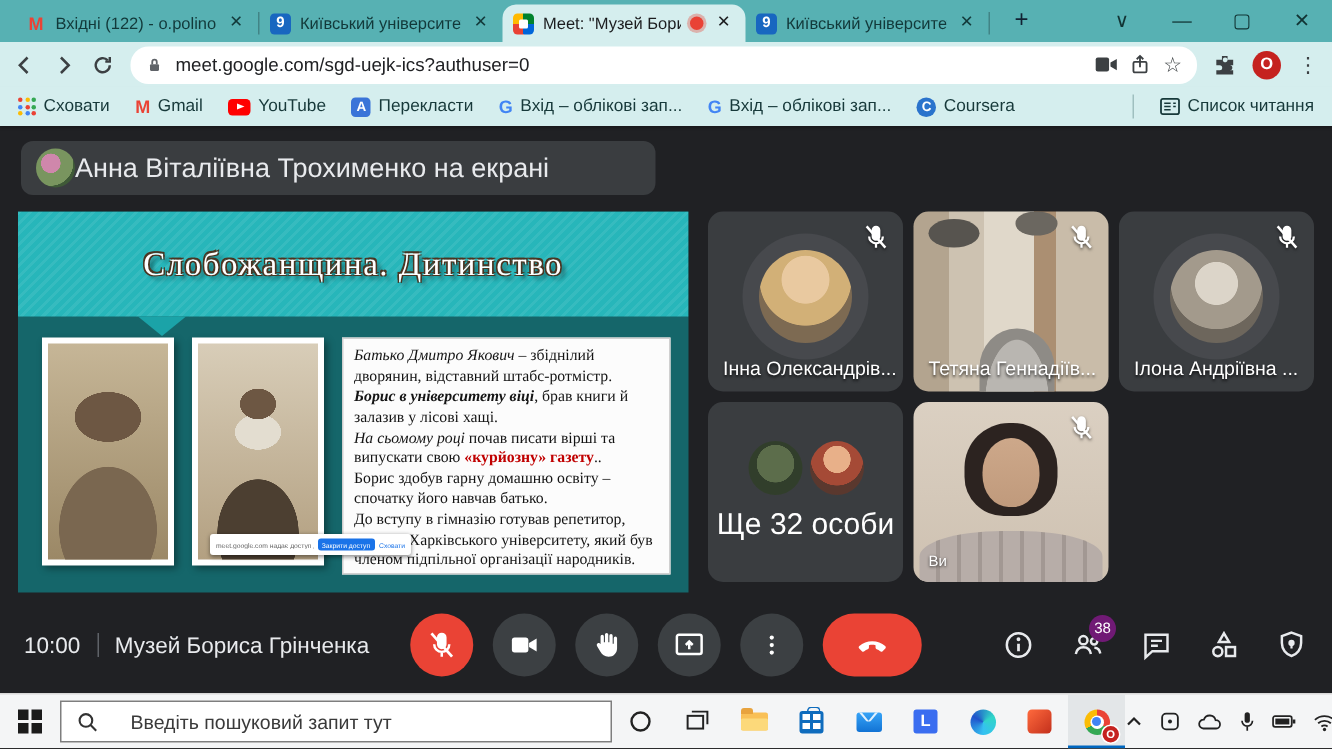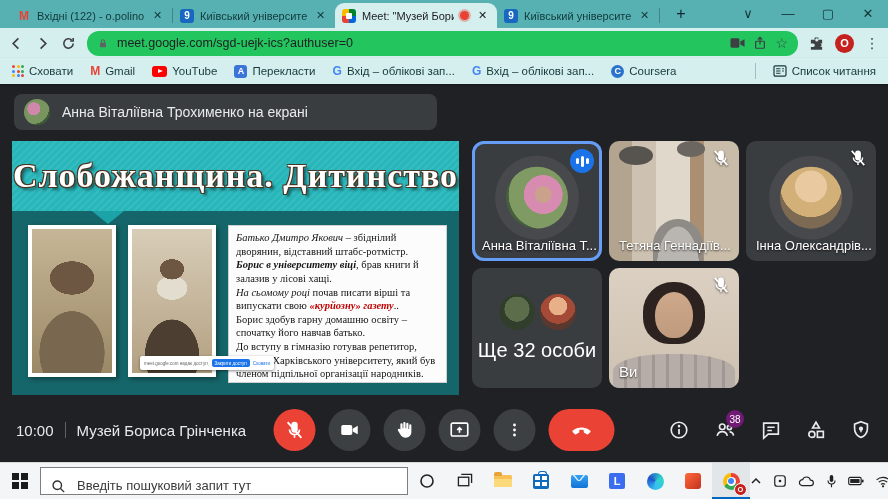--- a/index.html
+++ b/index.html
@@ -19,69 +19,69 @@
   .fav-meet{width:14px;height:14px;border-radius:3px;background:conic-gradient(#00832d 0 90deg,#0066da 90deg 180deg,#e94235 180deg 270deg,#ffba00 270deg);position:relative;}
   .fav-meet::after{content:"";position:absolute;inset:4px;background:#fff;border-radius:1px;}
   .recdot{width:9px;height:9px;border-radius:50%;background:#e94235;box-shadow:0 0 0 2px rgba(233,66,53,.35);flex:none;}
   .newtab{width:26px;height:26px;margin:0 4px 1px 8px;display:flex;align-items:center;justify-content:center;font-size:16px;color:#123;}
   .wc{margin-left:auto;display:flex;align-items:center;height:100%;}
   .wc span{width:40px;text-align:center;font-size:13px;color:#133;height:100%;line-height:28px;}
 
   
   .toolbar{height:30px;background:#d5eeee;display:flex;align-items:center;padding:0 9px;gap:11px;}
   .navico{flex:none;}
-  .urlbar{flex:1;height:25px;background:#22c55e;border-radius:12px;display:flex;align-items:center;padding:0 10px;gap:8px;}
+  .urlbar{flex:1;height:25px;background:#ffffff;border-radius:12px;display:flex;align-items:center;padding:0 10px;gap:8px;}
   .urltext{flex:1;font-size:12.5px;color:#202124;white-space:nowrap;overflow:hidden;}
   .avatar-chip{width:19px;height:19px;border-radius:50%;background:#c5221f;color:#fff;font-size:11px;font-weight:bold;display:flex;align-items:center;justify-content:center;}
   .dots3{font-size:14px;color:#3c4043;}
 
   
   .bookmarks{height:26px;background:#d5eeee;display:flex;align-items:center;padding:0 12px;gap:17px;font-size:11.5px;color:#17393a;box-shadow:0 1px 2px rgba(0,0,0,.3);position:relative;z-index:2;}
   .bm{display:flex;align-items:center;gap:5px;white-space:nowrap;}
   .appsgrid{display:grid;grid-template-columns:repeat(3,3px);grid-template-rows:repeat(3,3px);gap:1.5px;}
   .appsgrid i{border-radius:50%;}
   .yt{width:15px;height:11px;background:#f00;border-radius:3px;position:relative;}
   .yt::after{content:"";position:absolute;left:5.5px;top:3px;border-left:5px solid #fff;border-top:2.7px solid transparent;border-bottom:2.7px solid transparent;}
   .sq-blue{width:13px;height:13px;border-radius:3px;background:#3a74d8;color:#fff;font-size:9px;font-weight:bold;display:flex;align-items:center;justify-content:center;}
   .g-letter{color:#4285f4;font-weight:bold;font-size:12px;}
   .coursera{width:13px;height:13px;border-radius:50%;background:#2a73cc;color:#fff;font-size:9px;font-weight:bold;display:flex;align-items:center;justify-content:center;}
   .bmdiv{width:1px;height:16px;background:#9fbfbf;margin-left:auto;}
 
   
   .meet{height:378px;background:#202124;position:relative;}
-  .banner{position:absolute;left:14px;top:10px;width:423px;height:36px;background:#3a3d40;border-radius:8px;display:flex;align-items:center;gap:12px;padding:0 10px;box-sizing:border-box;color:#e8eaed;font-size:14px;}
+  .banner{position:absolute;left:14px;top:10px;width:423px;height:36px;background:#3a3d40;border-radius:8px;display:flex;align-items:center;padding:0 10px;box-sizing:border-box;color:#e8eaed;font-size:18px;}
   .banner-avatar{width:26px;height:26px;border-radius:50%;background:radial-gradient(circle at 38% 38%,#cf87ab 0 28%,#79955f 29% 65%,#3f5a37 66%);flex:none;}
 
   .stage{position:absolute;left:12px;top:57px;right:12px;height:254px;display:flex;gap:13px;}
 
   
   .slide{width:447px;flex:none;position:relative;background:#15666a;overflow:hidden;}
   .slide-head{height:70px;background:#27b6ba;background-image:repeating-linear-gradient(135deg,rgba(255,255,255,.07) 0 2px,transparent 2px 5px);display:flex;align-items:center;justify-content:center;position:relative;}
-  .slide-title{font-family:"Liberation Serif",serif;font-weight:bold;font-size:34px;color:#fff;letter-spacing:1px;text-shadow:1px 1px 0 #4a3522,-1px -1px 0 #4a3522,1px -1px 0 #4a3522,-1px 1px 0 #4a3522,3px 3px 3px rgba(0,0,0,.5);}
+  .slide-title{font-family:"Liberation Serif",serif;font-weight:normal;font-size:22px;color:#fff;letter-spacing:1px;text-shadow:1px 1px 0 #4a3522,-1px -1px 0 #4a3522,1px -1px 0 #4a3522,-1px 1px 0 #4a3522,3px 3px 3px rgba(0,0,0,.5);}
   .notch{position:absolute;top:70px;left:80px;width:0;height:0;border-left:16px solid transparent;border-right:16px solid transparent;border-top:13px solid #1ba3a8;z-index:3;}
   .slide-body{position:absolute;top:70px;left:0;right:0;bottom:0;display:flex;padding:14px 12px 12px 16px;box-sizing:border-box;}
   .photo{width:80px;height:144px;background:#fff;padding:4px;margin-right:12px;flex:none;box-shadow:2px 2px 5px rgba(0,0,0,.4);}
   .photo .pic{width:100%;height:100%;}
   .pic-woman{background:radial-gradient(ellipse 24px 18px at 50% 34%,#6d5743 0 92%,transparent 93%),radial-gradient(ellipse 36px 46px at 50% 86%,#7a6750 0 90%,transparent 91%),linear-gradient(#c6b697,#9b8866);}
   .pic-man{background:radial-gradient(ellipse 13px 11px at 50% 28%,#6d5743 0 92%,transparent 93%),radial-gradient(ellipse 17px 13px at 50% 41%,#e3ddd0 0 90%,transparent 91%),radial-gradient(ellipse 30px 40px at 50% 88%,#4c3f31 0 90%,transparent 91%),linear-gradient(#d8cdb8,#b3a081);}
   .textpanel{flex:1;background:#fcfcfc;border:1px solid #d0d0d0;padding:5px 7px;font-family:"Liberation Serif",serif;font-size:10.5px;line-height:1.3;color:#141414;white-space:pre-wrap;overflow:hidden;}
   .textpanel .i{font-style:italic;}
   .textpanel .bi{font-weight:bold;font-style:italic;}
-  .textpanel .redbi{color:#c00000;font-weight:bold;font-style:italic;}
+  .textpanel .redbi{color:#c00000;font-weight:bold;}
   .sharebar{position:absolute;left:128px;top:215px;width:134px;height:14px;background:#fff;border-radius:2px;box-shadow:0 1px 3px rgba(0,0,0,.45);display:flex;align-items:center;gap:3px;padding:0 4px;box-sizing:border-box;z-index:4;}
   .sharebar .msg{font-size:4.5px;color:#666;white-space:nowrap;overflow:hidden;flex:1;}
   .sharebar .btn{background:#1a73e8;color:#fff;font-size:4.5px;border-radius:2px;padding:1.5px 3px;white-space:nowrap;}
   .sharebar .lnk{color:#1a73e8;font-size:4.5px;white-space:nowrap;}
 
   
   .tiles{flex:1;display:grid;grid-template-columns:repeat(3,1fr);grid-template-rows:120px 120px;gap:7px;}
   .tile{position:relative;background:#3a3d40;border-radius:10px;overflow:hidden;}
   .tile.speaking{box-shadow:0 0 0 3px #669df6 inset;border-radius:12px;}
   .tname{position:absolute;left:10px;bottom:8px;color:#fff;font-size:13px;text-shadow:0 1px 2px rgba(0,0,0,.8);z-index:3;}
-  .tname.big{font-size:15px;}
+  .tname.big{font-size:10px;}
   .micoff{position:absolute;top:7px;right:8px;z-index:3;filter:drop-shadow(0 1px 1px rgba(0,0,0,.6));}
   .audiodot{position:absolute;top:8px;right:8px;width:24px;height:24px;border-radius:50%;background:#1a73e8;display:flex;align-items:center;justify-content:center;gap:2px;z-index:3;}
   .audiodot i{width:3px;border-radius:2px;background:#fff;}
   .ring{position:absolute;left:50%;top:50%;transform:translate(-50%,-54%);width:84px;height:84px;border-radius:50%;background:#47494d;display:flex;align-items:center;justify-content:center;}
   .pava{width:62px;height:62px;border-radius:50%;}
   .ava-anna{background:radial-gradient(circle at 60% 45%,#caa18a 0 16%,#d78bb0 17% 38%,#7f9a62 39% 68%,#44603c 69%);}
   .ava-inna{background:radial-gradient(circle at 50% 32%,#e9c9a0 0 30%,#d2b077 31% 58%,#7d6a52 59%);}
   .ava-ilona{background:radial-gradient(circle at 50% 36%,#dcd5c9 0 28%,#a39a8c 29% 60%,#6d665c 61%);}
   .smava{width:36px;height:36px;border-radius:50%;}
   .smava1{background:radial-gradient(circle at 50% 42%,#5c6d4b 0 45%,#313e2b 46%);}
@@ -108,21 +108,21 @@
   .endcall{width:66px;height:42px;border-radius:21px;background:#ea4335;display:flex;align-items:center;justify-content:center;}
   .ricons{margin-left:auto;display:flex;align-items:center;gap:23px;}
   .rico{position:relative;}
   .badge38{position:absolute;top:-9px;right:-7px;min-width:18px;height:18px;border-radius:9px;background:#701a75;color:#fff;font-size:10px;display:flex;align-items:center;justify-content:center;}
 
   
   .taskbar{height:37px;background:#f4f5f6;border-top:1px solid #d8d8d8;display:flex;align-items:center;box-sizing:border-box;color:#111;}
   .tbbtn{width:40px;height:36px;display:flex;align-items:center;justify-content:center;flex:none;}
   .winlogo{display:grid;grid-template-columns:7px 7px;grid-template-rows:7px 7px;gap:1.5px;}
   .winlogo i{background:#1b1b1b;}
-  .searchbox{width:368px;height:28px;background:#fff;border:1px solid #7e7e7e;display:flex;align-items:flex-end;gap:9px;padding:0 10px;box-sizing:border-box;flex:none;}
+  .searchbox{width:368px;height:28px;background:#fff;border:1px solid #7e7e7e;display:flex;align-items:center;gap:19px;padding:0 10px;box-sizing:border-box;flex:none;}
   .searchbox input{border:0;outline:0;flex:1;font-size:13px;font-family:"Liberation Sans",sans-serif;color:#222;background:transparent;}
   .searchbox input::placeholder{color:#3a3a3a;opacity:1;}
   .tbapp{width:38px;height:36px;display:flex;align-items:center;justify-content:center;flex:none;position:relative;}
   .tbapp.active{background:#e3e6e8;box-shadow:inset 0 -2px 0 #0067c0;}
   .folder{width:18px;height:12px;background:#f9c056;border-radius:1.5px;position:relative;}
   .folder::before{content:"";position:absolute;top:-3px;left:0;width:8px;height:4px;background:#e8a33d;border-radius:2px 2px 0 0;}
   .folder::after{content:"";position:absolute;left:0;bottom:0;width:18px;height:8px;background:#fcd97a;border-radius:1px;}
   .store{width:16px;height:15px;background:#0f6cbd;border-radius:2px;position:relative;display:grid;grid-template-columns:5px 5px;grid-template-rows:4px 4px;gap:1.5px;align-content:center;justify-content:center;}
   .store i{background:#fff;}
   .store::before{content:"";position:absolute;top:-3px;left:4.5px;width:7px;height:4px;border:1.3px solid #0f6cbd;border-bottom:0;border-radius:3px 3px 0 0;}
@@ -302,60 +302,62 @@
         </div>
         <div class="sharebar">
           <span class="msg">meet.google.com надає доступ до вашого екрана.</span>
           <span class="btn">Закрити доступ</span>
           <span class="lnk">Сховати</span>
         </div>
       </div>
 
       <div class="tiles">
 
-        <div class="tile speaking">
+
+        <div class="tile">
           <div class="ring">
-              <div class="pava ava-anna"></div>
+              <div class="pava ava-inna"></div>
             </div>
-          <div class="audiodot">
-              <i style="height:6px"></i>
-              <i style="height:11px"></i>
-              <i style="height:6px"></i>
-            </div>
-          <span class="tname">Анна Віталіївна Т...</span>
+          <span class="micoff">
+            <svg width="20" height="20" viewBox="0 0 24 24">
+                <path fill="#fff" d="M12 15a3.5 3.5 0 0 0 3.5-3.5v-5a3.5 3.5 0 1 0-7 0v5A3.5 3.5 0 0 0 12 15z"></path>
+                <path fill="none" stroke="#fff" stroke-width="1.8" d="M6.5 11.5a5.5 5.5 0 0 0 11 0M12 17v3.5"></path>
+                <path stroke="#fff" stroke-width="2" d="M4.5 3.5l15 17"></path>
+              </svg>
+          </span>
+          <span class="tname">Інна Олександрів...</span>
         </div>
 
         <div class="tile vid-t">
           <div class="blob1"></div>
           <div class="blob2"></div>
           <div class="hair"></div>
           <span class="micoff">
             <svg width="20" height="20" viewBox="0 0 24 24">
                 <path fill="#fff" d="M12 15a3.5 3.5 0 0 0 3.5-3.5v-5a3.5 3.5 0 1 0-7 0v5A3.5 3.5 0 0 0 12 15z"></path>
                 <path fill="none" stroke="#fff" stroke-width="1.8" d="M6.5 11.5a5.5 5.5 0 0 0 11 0M12 17v3.5"></path>
                 <path stroke="#fff" stroke-width="2" d="M4.5 3.5l15 17"></path>
               </svg>
           </span>
           <span class="tname">Тетяна Геннадіїв...</span>
         </div>
 
         <div class="tile">
           <div class="ring">
-              <div class="pava ava-inna"></div>
+              <div class="pava ava-ilona"></div>
             </div>
           <span class="micoff">
             <svg width="20" height="20" viewBox="0 0 24 24">
                 <path fill="#fff" d="M12 15a3.5 3.5 0 0 0 3.5-3.5v-5a3.5 3.5 0 1 0-7 0v5A3.5 3.5 0 0 0 12 15z"></path>
                 <path fill="none" stroke="#fff" stroke-width="1.8" d="M6.5 11.5a5.5 5.5 0 0 0 11 0M12 17v3.5"></path>
                 <path stroke="#fff" stroke-width="2" d="M4.5 3.5l15 17"></path>
               </svg>
           </span>
-          <span class="tname">Інна Олександрів...</span>
-        </div>
-
+          <span class="tname">Ілона Андріївна ...</span>
+        </div>
 
         <div class="tile">
           <div class="overflow-wrap">
             <div class="smrow">
               <div class="smava smava1"></div>
               <div class="smava smava2"></div>
             </div>
             <span class="ovlabel">Ще 32 особи</span>
           </div>
         </div>

